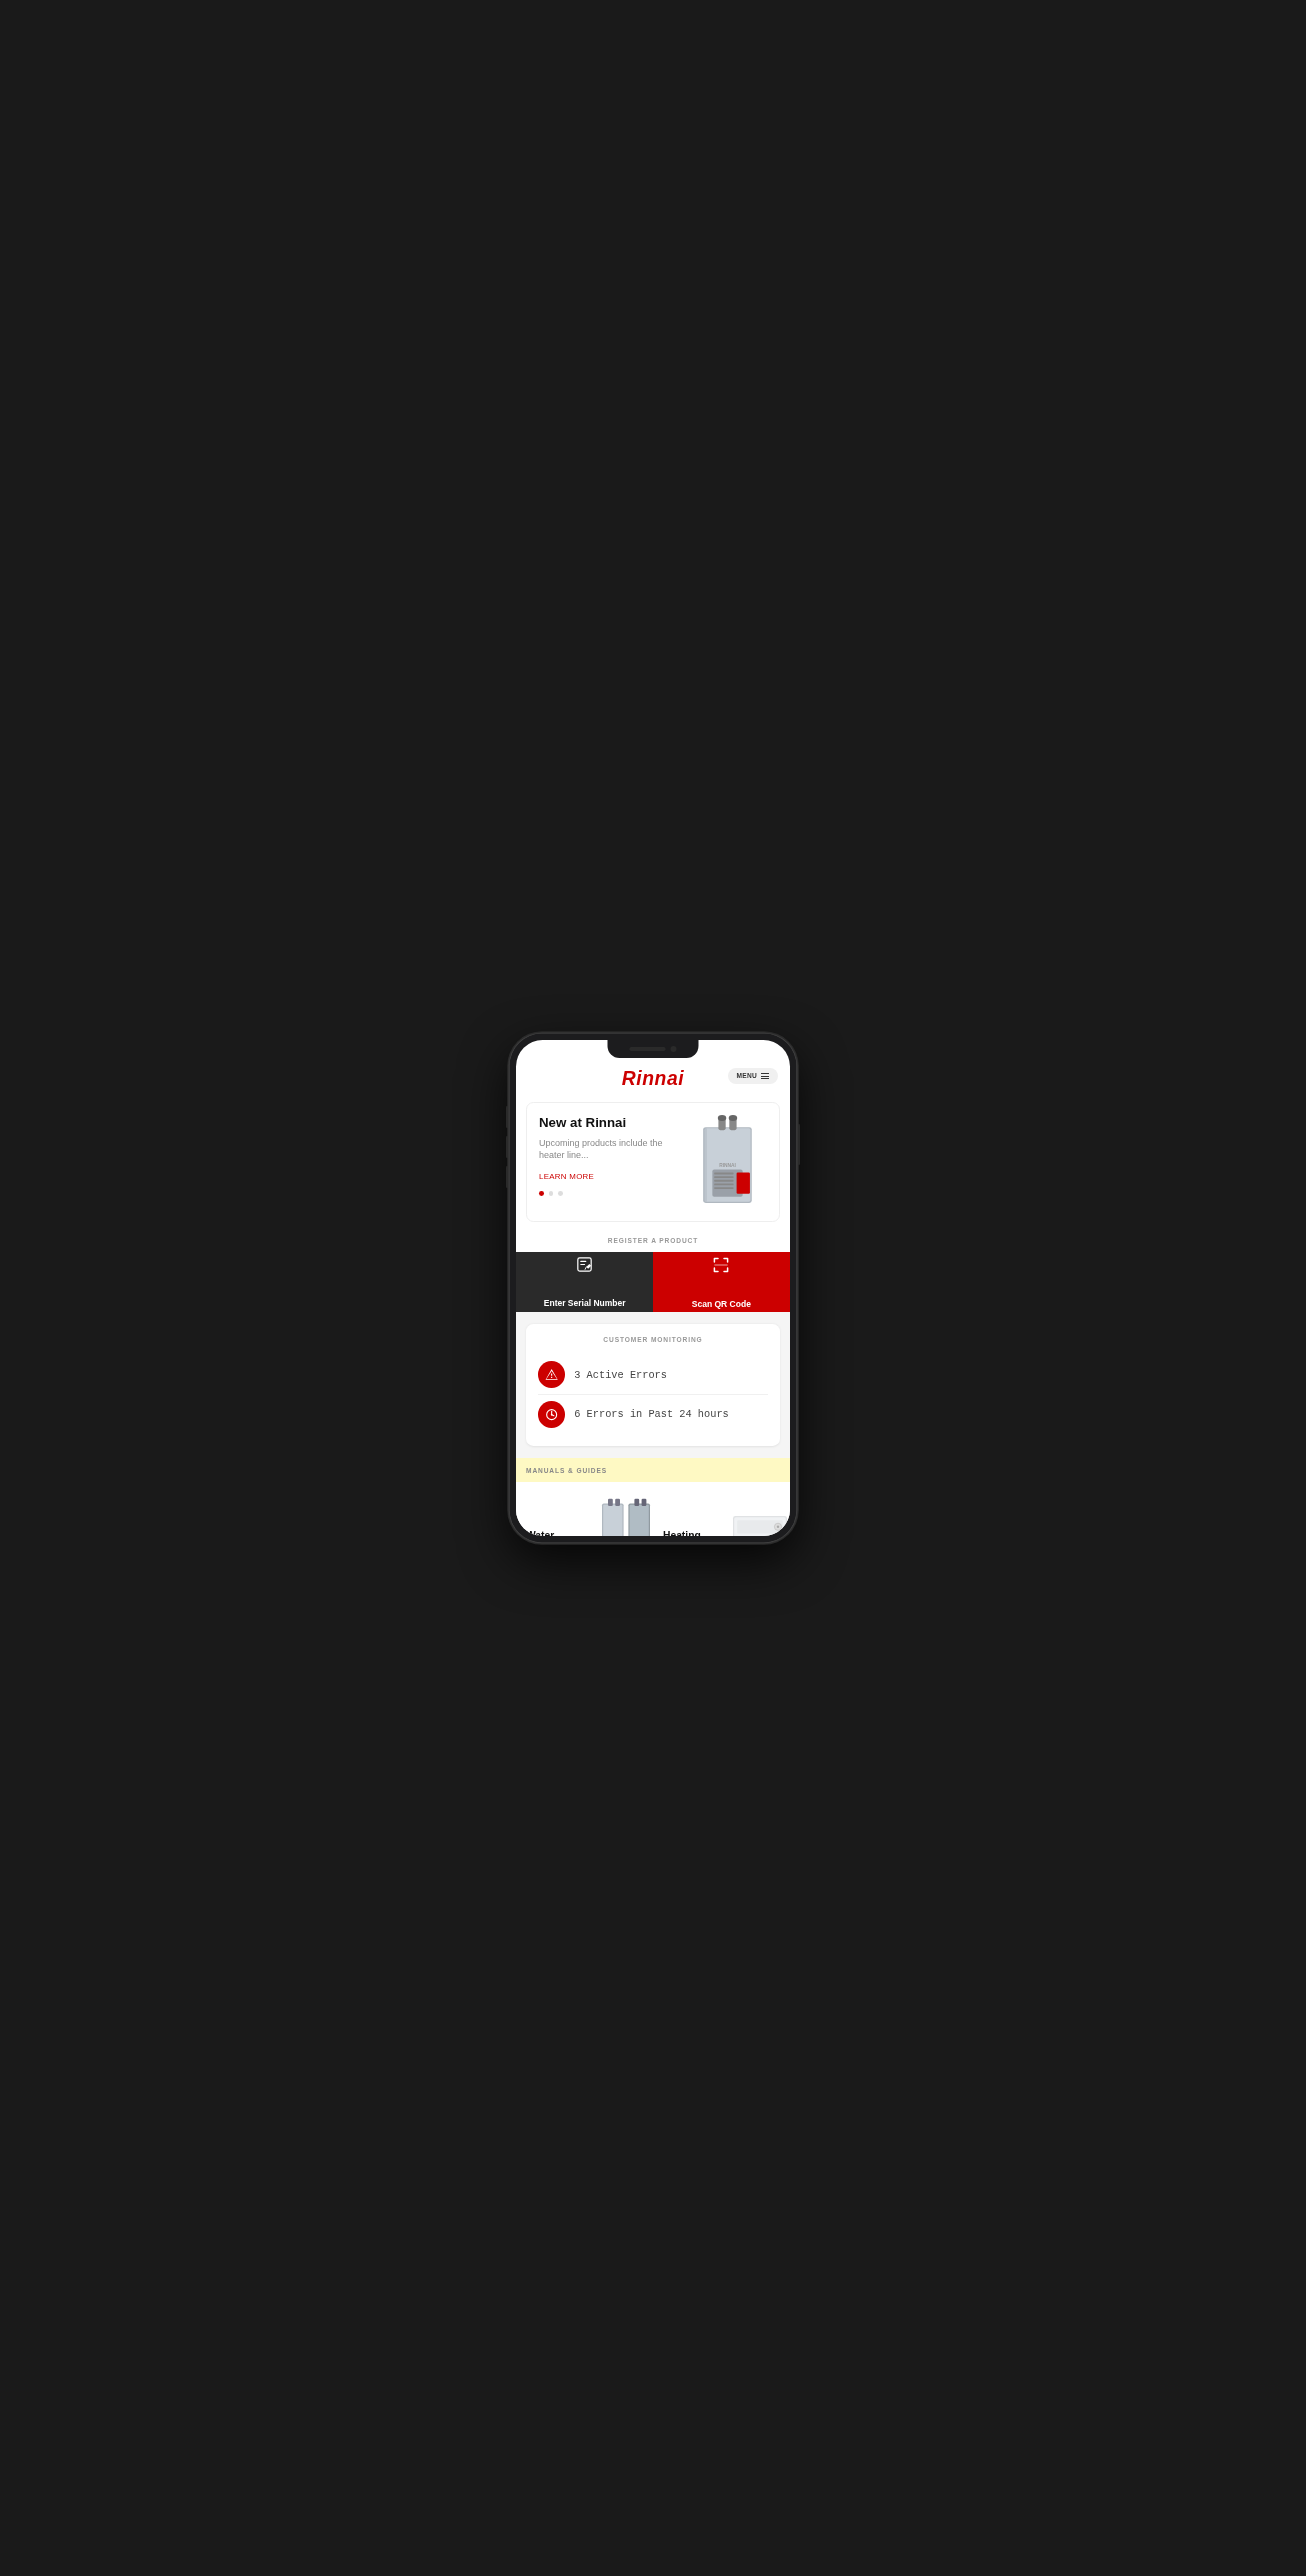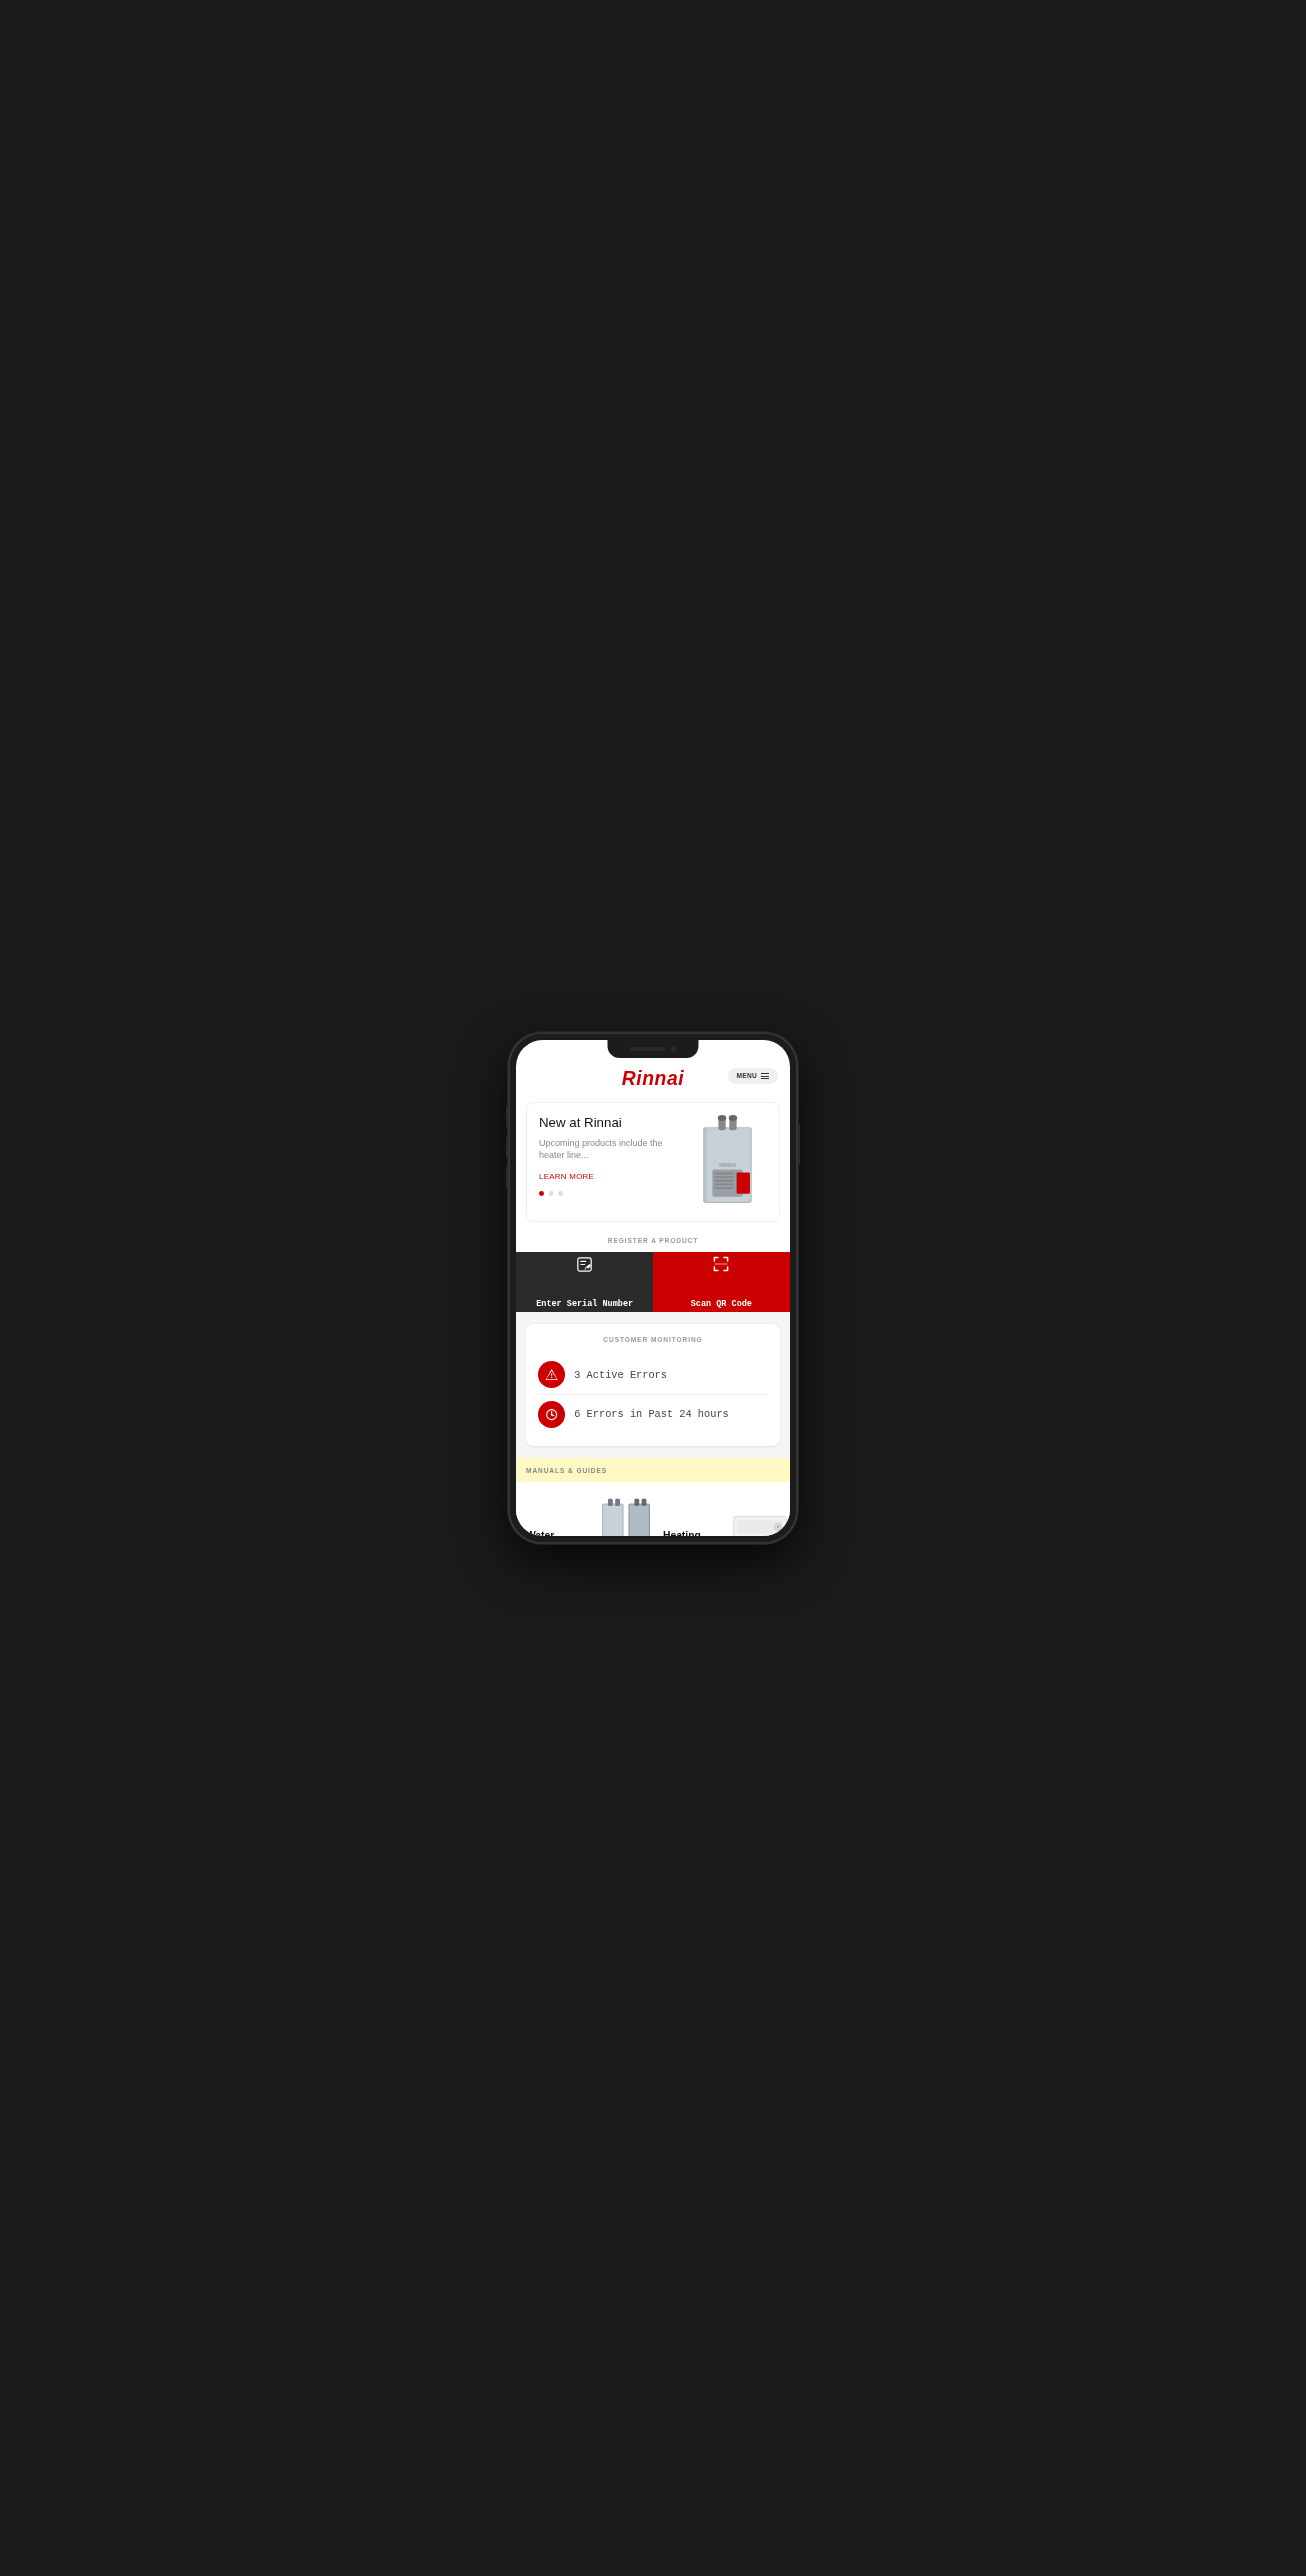--- a/index.html
+++ b/index.html
@@ -154,21 +154,21 @@
       min-height: 109px;
       overflow: hidden;
     }
 
     .hero-text {
       flex: 1;
     }
 
     .hero-title {
       font-size: 13.3px;
-      font-weight: 400;
+      font-weight: 700;
       color: #111;
       line-height: 1.2;
       margin-bottom: 6px;
     }
 
     .hero-desc {
       font-size: 9px;
       color: #888;
       line-height: 1.4;
       margin-bottom: 8.5px;
@@ -233,21 +233,20 @@
     .action-btn {
       flex: 1;
       display: flex;
       flex-direction: column;
       align-items: center;
       justify-content: center;
       gap: 22px;
       cursor: pointer;
       border: none;
       text-decoration: none;
-      font-family: Liberation Mono, monospace;
     }
 
     .action-btn.dark {
       background: #2a2a2a;
     }
     .action-btn.red {
       background: #cc0000;
     }
 
     .action-btn-icon {

